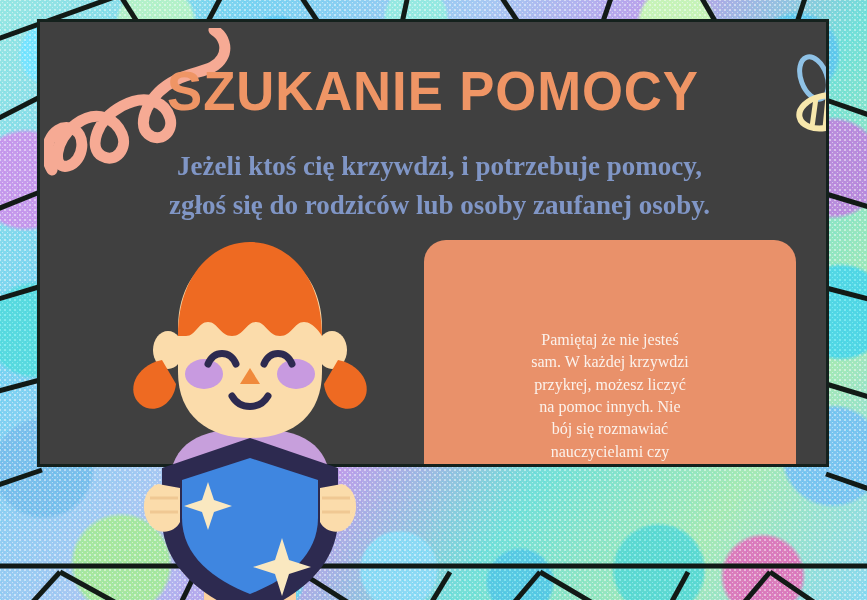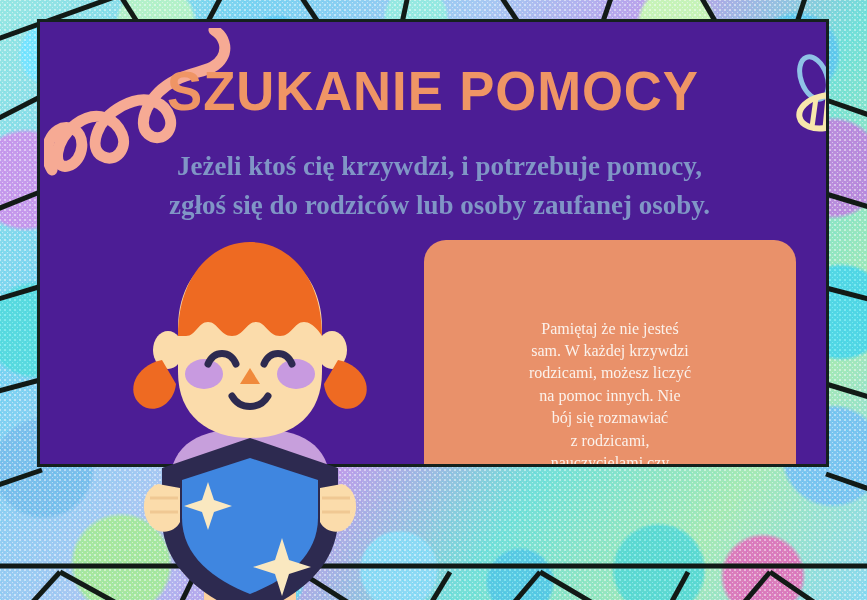--- a/index.html
+++ b/index.html
@@ -48,21 +48,21 @@
       repeating-radial-gradient(circle at 80% 20%, rgba(0,160,190,.25) 0 .5px, transparent .5px 2.7px);
     background-size:5px 5px, 7px 7px, 6px 6px;
     mix-blend-mode:overlay;opacity:.85;
   }
   .leading{ position:absolute;inset:0; }
   .leading line{ stroke:#121a16; stroke-width:5; }
 
   
   .card{
     position:absolute;left:40px;top:22px;width:786px;height:442px;
-    background:#4c1d95;
+    background:#404040;
     box-shadow:0 0 0 3px #14211d;
     overflow:hidden;
   }
 
   
   .title{
     position:absolute;left:0;right:0;top:36px;
     text-align:center;
     color:#ef9565;
     font-family:"Liberation Sans", sans-serif;
@@ -174,24 +174,23 @@
 
     <div class="subtitle">
       <div>Jeżeli ktoś cię krzywdzi, i potrzebuje pomocy,</div>
       <div>zgłoś się do rodziców lub osoby zaufanej osoby.</div>
     </div>
 
     <div class="msgbox">
       <div class="inner">
         <div>Pamiętaj że nie jesteś</div>
         <div>sam.  W każdej krzywdzi</div>
-        <div>rodzicami, możesz liczyć</div>
+        <div>przykrej, możesz liczyć</div>
         <div>na pomoc innych. Nie</div>
         <div>bój się rozmawiać</div>
-        <div>z rodzicami,</div>
         <div>nauczycielami czy</div>
       </div>
     </div>
   </div>
 
   <svg class="girl" viewBox="0 0 300 368">
 
     <g>
       <rect x="104" y="300" width="34" height="68" fill="#fbd0a0"></rect>
       <rect x="162" y="300" width="34" height="68" fill="#fbd0a0"></rect>

